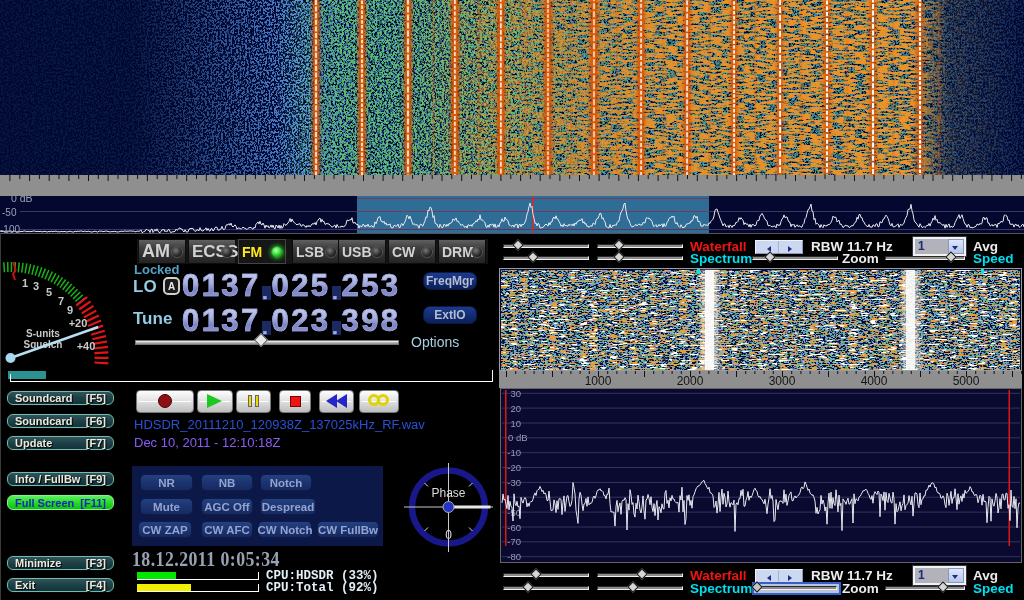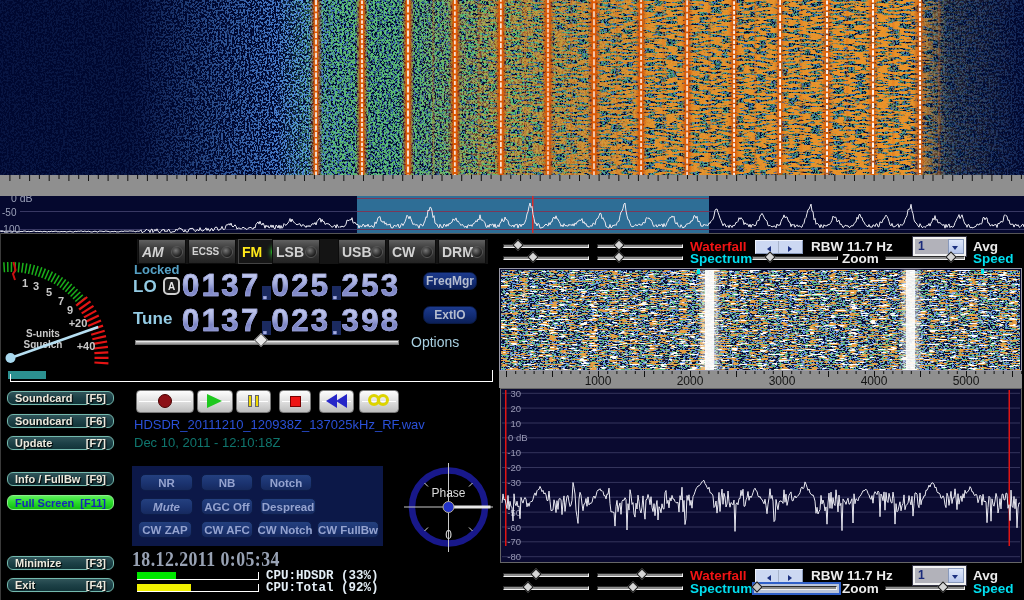--- a/index.html
+++ b/index.html
@@ -337,24 +337,24 @@
   </div>
 <div class="lbtn" style="top:578px">
     <span>Exit</span>
     <span>[F4]</span>
   </div>
 <div class="lbtn" style="top:495px;height:15px;background:linear-gradient(180deg,#5df05d 0%,#2ede2e 45%,#10c010 100%);border:1px solid #8cf08c;color:#1626b8;text-shadow:none;">
     <span>Full Screen</span>
     <span>[F11]</span>
   </div>
 <div style="position:absolute;left:137px;top:239px;width:351px;height:25px;background:#141414;"></div>
-<div class="mbtn" style="left:138px;top:239px;font-size:14px;font-style:italic;">AM<span class="led"></span></div>
-<div class="mbtn" style="left:188px;top:239px;font-size:10px;">ECSS<span class="led"></span></div>
+<div class="mbtn" style="left:138px;top:239px;font-size:18px;">AM<span class="led"></span></div>
+<div class="mbtn" style="left:188px;top:239px;font-size:17px;">ECSS<span class="led"></span></div>
 <div class="mbtn" style="left:238px;top:239px;background:#161616;border:1px solid #444;color:#ffe81a;">FM<span class="led" style="background:radial-gradient(circle at 40% 35%,#c6ffc6 0%,#3ae03a 45%,#0c8a0c 80%);border:1px solid #2a2;box-shadow:0 0 5px #39e039;"></span></div>
-<div class="mbtn" style="left:272px;top:239px;font-size:14px;">LSB<span class="led"></span></div>
+<div class="mbtn" style="left:292px;top:239px;font-size:14px;">LSB<span class="led"></span></div>
 <div class="mbtn" style="left:338px;top:239px;font-size:14px;">USB<span class="led"></span></div>
 <div class="mbtn" style="left:388px;top:239px;font-size:14px;">CW<span class="led"></span></div>
 <div class="mbtn" style="left:438px;top:239px;font-size:14px;">DRM<span class="led"></span></div>
 <div class="lbl" style="left:134px;top:262px;font-size:13px;color:#55a0c4;">Locked</div>
 <div class="lbl" style="left:133px;top:277px;font-size:17px;color:#93cbe4;">LO</div>
 <div style="position:absolute;left:163px;top:277px;width:17px;height:18px;background:#1a1a1a;border:2px solid #cfcfcf;border-radius:5px;color:#e8e8e8;font-weight:bold;font-size:10px;display:flex;align-items:center;justify-content:center;">A</div>
 <div class="lbl" style="left:133px;top:309px;font-size:17px;color:#93cbe4;">Tune</div>
 <div style="position:absolute;left:182px;top:268px;font-weight:bold;font-size:31px;letter-spacing:2.4px;-webkit-text-stroke:0.7px #99a1d8;background:linear-gradient(180deg,#d3d9f6 0%,#a9b1e0 42%,#7b83c4 60%,#9aa2d8 100%);-webkit-background-clip:text;background-clip:text;color:transparent;white-space:nowrap;">0137<span style="display:inline-block;color:#a8b0e8;background:#1b2a60;font-size:19px;width:9px;height:14px;line-height:13px;text-align:center;vertical-align:baseline;margin:0 1px;position:relative;top:3px;">.</span>025<span style="display:inline-block;color:#a8b0e8;background:#1b2a60;font-size:19px;width:9px;height:14px;line-height:13px;text-align:center;vertical-align:baseline;margin:0 1px;position:relative;top:3px;">.</span>253</div>
 <div style="position:absolute;left:182px;top:303px;font-weight:bold;font-size:31px;letter-spacing:2.4px;-webkit-text-stroke:0.7px #99a1d8;background:linear-gradient(180deg,#d3d9f6 0%,#a9b1e0 42%,#7b83c4 60%,#9aa2d8 100%);-webkit-background-clip:text;background-clip:text;color:transparent;white-space:nowrap;">0137<span style="display:inline-block;color:#a8b0e8;background:#1b2a60;font-size:19px;width:9px;height:14px;line-height:13px;text-align:center;vertical-align:baseline;margin:0 1px;position:relative;top:3px;">.</span>023<span style="display:inline-block;color:#a8b0e8;background:#1b2a60;font-size:19px;width:9px;height:14px;line-height:13px;text-align:center;vertical-align:baseline;margin:0 1px;position:relative;top:3px;">.</span>398</div>
 <div class="blue-btn" style="left:423px;top:272px;width:54px;height:18px;">FreqMgr</div>
@@ -383,26 +383,26 @@
 <div style="position:absolute;left:158px;top:394px;width:14px;height:14px;background:#8c1016;border:1px solid #4a0000;border-radius:50%;"></div>
 <div style="position:absolute;left:207px;top:394px;width:0px;height:0px;border-left:15px solid #1ec81e;border-top:7.5px solid transparent;border-bottom:7.5px solid transparent;"></div>
 <div style="position:absolute;left:248px;top:395px;width:4px;height:12px;background:#f0d800;border:1px solid #666;"></div>
 <div style="position:absolute;left:255px;top:395px;width:4px;height:12px;background:#f0d800;border:1px solid #666;"></div>
 <div style="position:absolute;left:290px;top:396px;width:11px;height:11px;background:#ee1414;border:1px solid #7a0000;"></div>
 <div style="position:absolute;left:326px;top:394px;width:0px;height:0px;border-right:11px solid #2626c8;border-top:7px solid transparent;border-bottom:7px solid transparent;"></div>
 <div style="position:absolute;left:336px;top:394px;width:0px;height:0px;border-right:11px solid #2626c8;border-top:7px solid transparent;border-bottom:7px solid transparent;"></div>
 <div style="position:absolute;left:368px;top:394px;width:12px;height:12px;border:3.5px solid #ddd400;border-radius:50%;"></div>
 <div style="position:absolute;left:377px;top:394px;width:12px;height:12px;border:3.5px solid #ddd400;border-radius:50%;"></div>
 <div class="lbl" style="left:134px;top:417px;font-size:13px;font-weight:normal;color:#2a50d8;">HDSDR_20111210_120938Z_137025kHz_RF.wav</div>
-<div class="lbl" style="left:134px;top:435px;font-size:13px;font-weight:normal;color:#0f766e;">Dec 10, 2011 - 12:10:18Z</div>
+<div class="lbl" style="left:134px;top:435px;font-size:13px;font-weight:normal;color:#8b5cf6;">Dec 10, 2011 - 12:10:18Z</div>
 <div style="position:absolute;left:132px;top:466px;width:251px;height:80px;background:#0c1848;"></div>
 <div class="dbtn" style="left:140px;top:474px;width:53px;">NR</div>
 <div class="dbtn" style="left:201px;top:474px;width:52px;">NB</div>
 <div class="dbtn" style="left:260px;top:474px;width:52px;">Notch</div>
-<div class="dbtn" style="left:140px;top:498px;width:53px;font-style:italic;">Mute</div>
+<div class="dbtn" style="left:140px;top:498px;width:53px;">Mute</div>
 <div class="dbtn" style="left:201px;top:498px;width:52px;">AGC Off</div>
 <div class="dbtn" style="left:260px;top:498px;width:56px;">Despread</div>
 <div class="dbtn" style="left:138px;top:521px;width:54px;">CW ZAP</div>
 <div class="dbtn" style="left:201px;top:521px;width:52px;">CW AFC</div>
 <div class="dbtn" style="left:258px;top:521px;width:54px;">CW Notch</div>
 <div class="dbtn" style="left:317px;top:521px;width:62px;">CW FullBw</div>
 <div class="lbl" style="left:132px;top:548px;font-size:20px;color:#98a2b4;font-family:'Liberation Serif',serif;letter-spacing:0.5px;transform:scaleX(0.89);transform-origin:0 0;">18.12.2011 0:05:34</div>
 <div style="position:absolute;left:137px;top:572px;width:39px;height:7px;background:#00e800;"></div>
 <div style="position:absolute;left:137px;top:584px;width:54px;height:7px;background:#f0f000;"></div>
 <div style="position:absolute;left:137px;top:572px;width:122px;height:8px;border-bottom:1.5px solid #fff;border-right:1.5px solid #fff;"></div>

